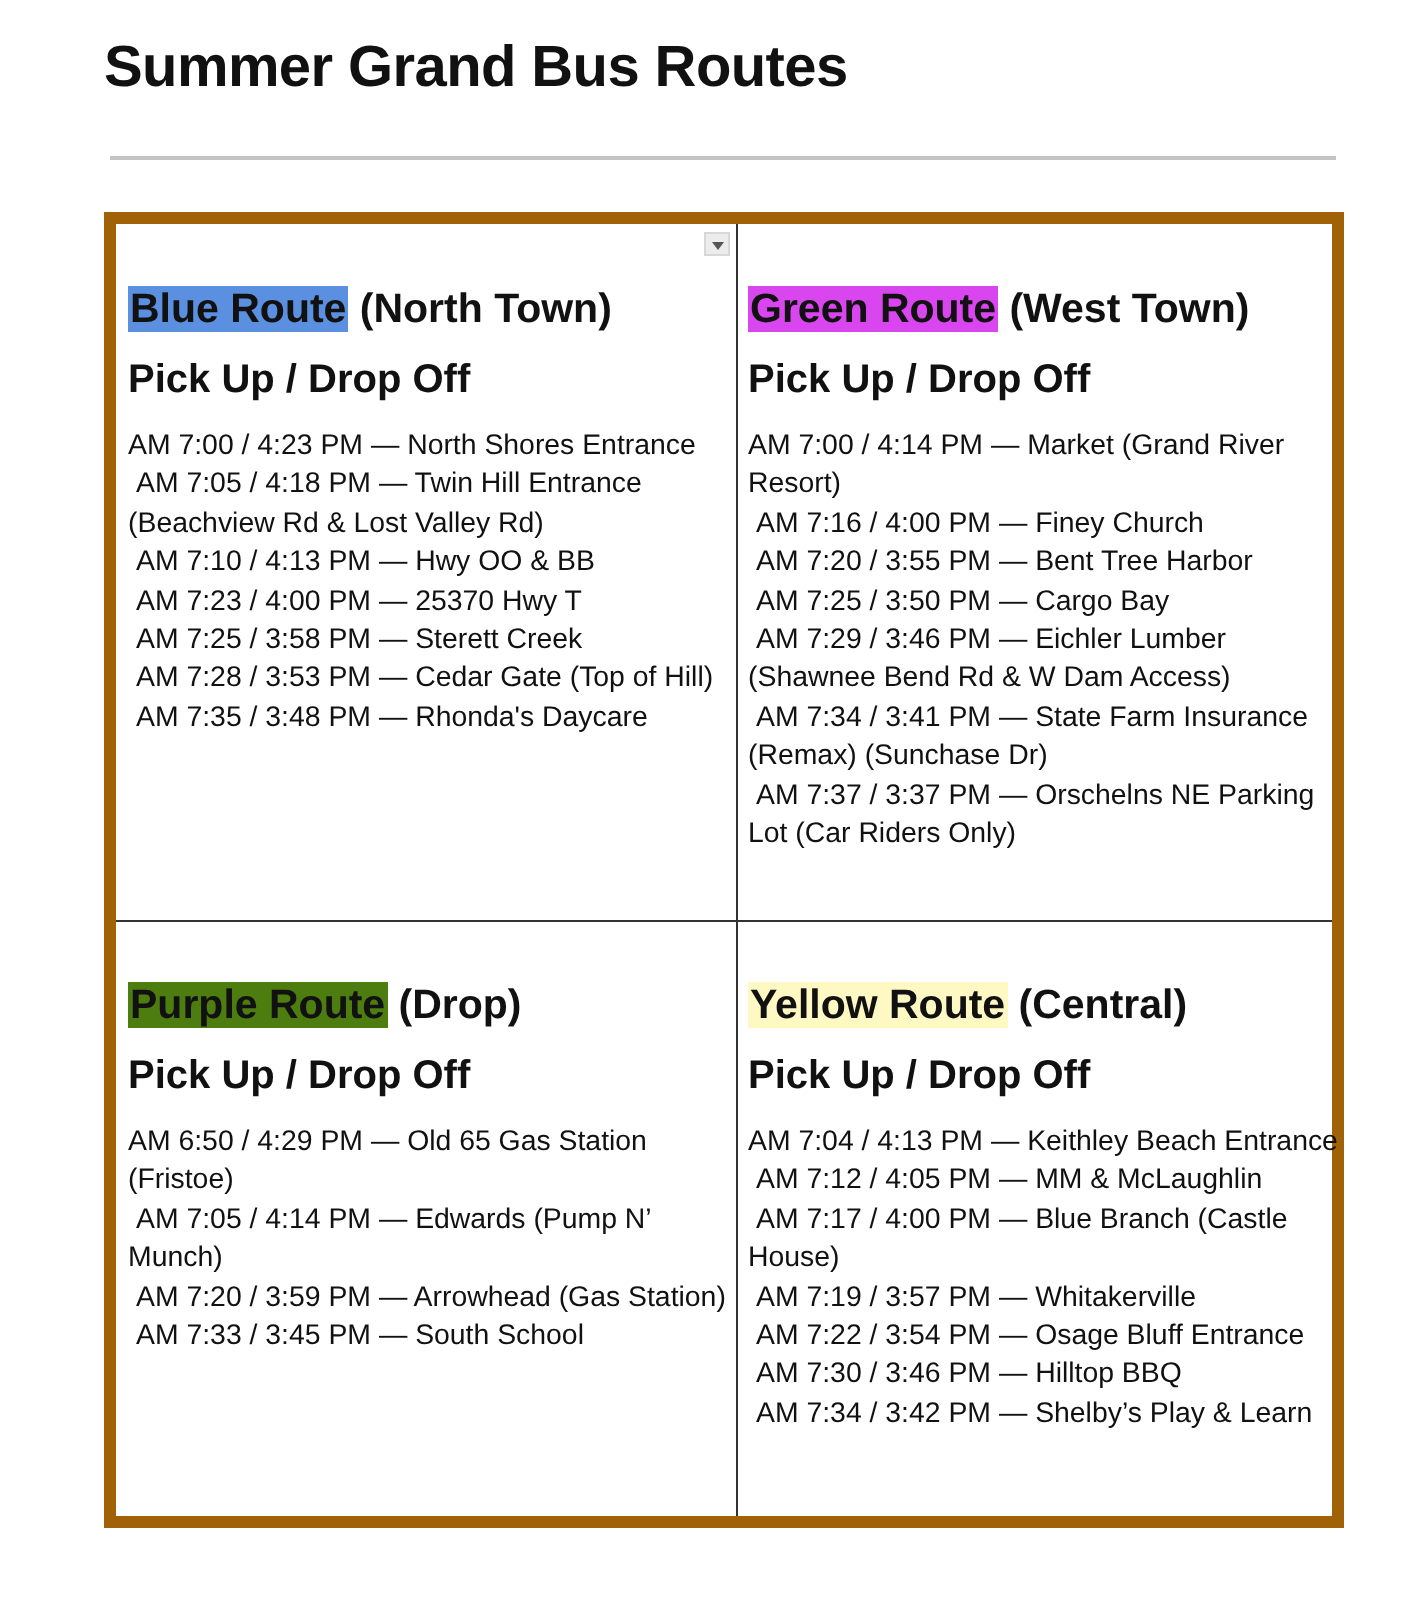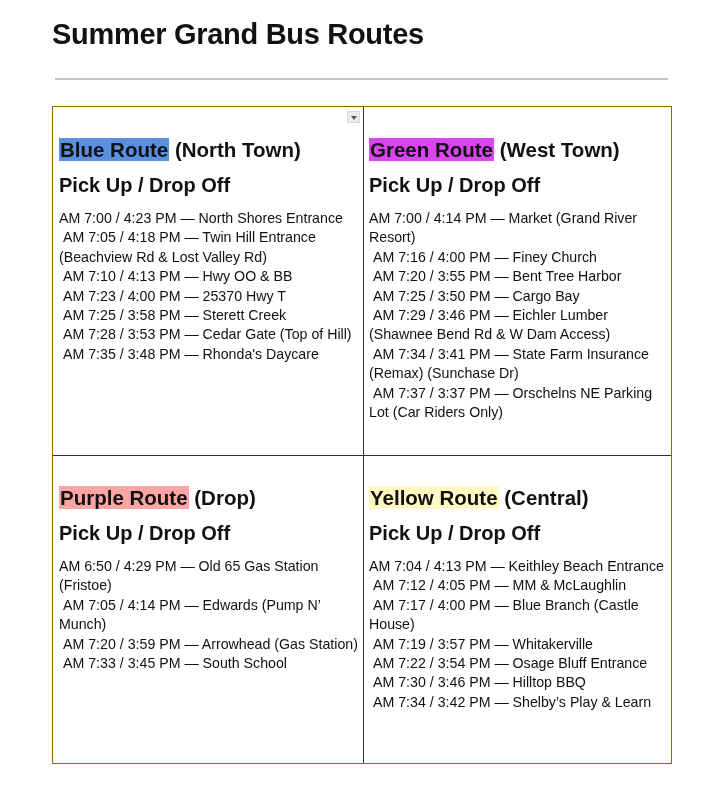--- a/index.html
+++ b/index.html
@@ -2,21 +2,21 @@
 <html><head>
 <meta charset="utf-8">
 <style>
   html, body { margin:0; padding:0; background:#ffffff; }
   body { width:714px; height:800px; position:relative; overflow:hidden;
          font-family:"Liberation Sans", sans-serif; color:#111; }
   .title { position:absolute; left:52px; top:18px; font-size:29px; font-weight:bold;
            letter-spacing:-0.3px; color:#111; margin:0; }
   .rule { position:absolute; left:55px; top:78px; width:613px; height:2px; background:#c4c4c4; }
   .table { position:absolute; left:52px; top:106px; width:620px; height:658px;
-           border:1px solid #a16207; box-sizing:border-box; }
+           border:6px solid #a16207; box-sizing:border-box; }
   .vline { position:absolute; left:310px; top:0; width:1px; height:100%; background:#333; }
   .hline { position:absolute; left:0; top:348px; width:100%; height:1px; background:#333; }
   .cell { position:absolute; width:300px; box-sizing:border-box; }
   .c0 { left:6px; top:30px; }
   .c1 { left:316px; top:30px; }
   .c2 { left:6px; top:378px; }
   .c3 { left:316px; top:378px; }
   .route-title { font-size:20.5px; font-weight:bold; margin:0 0 13px 0; line-height:26px; white-space:nowrap; }
   .hl { padding:0 1px; }
   .sub { font-size:20px; font-weight:bold; margin:0 0 15px 0; line-height:18px; }
@@ -60,21 +60,21 @@
         <p class="stop"><span class="i"></span>AM 7:16 / 4:00 PM — Finey Church</p>
         <p class="stop"><span class="i"></span>AM 7:20 / 3:55 PM — Bent Tree Harbor</p>
         <p class="stop"><span class="i"></span>AM 7:25 / 3:50 PM — Cargo Bay</p>
         <p class="stop"><span class="i"></span>AM 7:29 / 3:46 PM — Eichler Lumber (Shawnee Bend Rd &amp; W Dam Access)</p>
         <p class="stop"><span class="i"></span>AM 7:34 / 3:41 PM — State Farm Insurance (Remax) (Sunchase Dr)</p>
         <p class="stop"><span class="i"></span>AM 7:37 / 3:37 PM — Orschelns NE Parking Lot (Car Riders Only)</p>
       </div>
   </div>
 
   <div class="cell c2">
-    <div class="route-title"><span class="hl" style="background: #fca5a5;">Purple Route</span><span> (Drop)</span></div>
+    <div class="route-title"><span class="hl" style="background: #4d7c0f;">Purple Route</span><span> (Drop)</span></div>
     <div class="sub">Pick Up / Drop Off</div>
     <div class="stops">
         <p class="stop">AM 6:50 / 4:29 PM — Old 65 Gas Station (Fristoe)</p>
         <p class="stop"><span class="i"></span>AM 7:05 / 4:14 PM — Edwards (Pump N’ Munch)</p>
         <p class="stop"><span class="i"></span>AM 7:20 / 3:59 PM — Arrowhead (Gas Station)</p>
         <p class="stop"><span class="i"></span>AM 7:33 / 3:45 PM — South School</p>
       </div>
   </div>
 
   <div class="cell c3">

